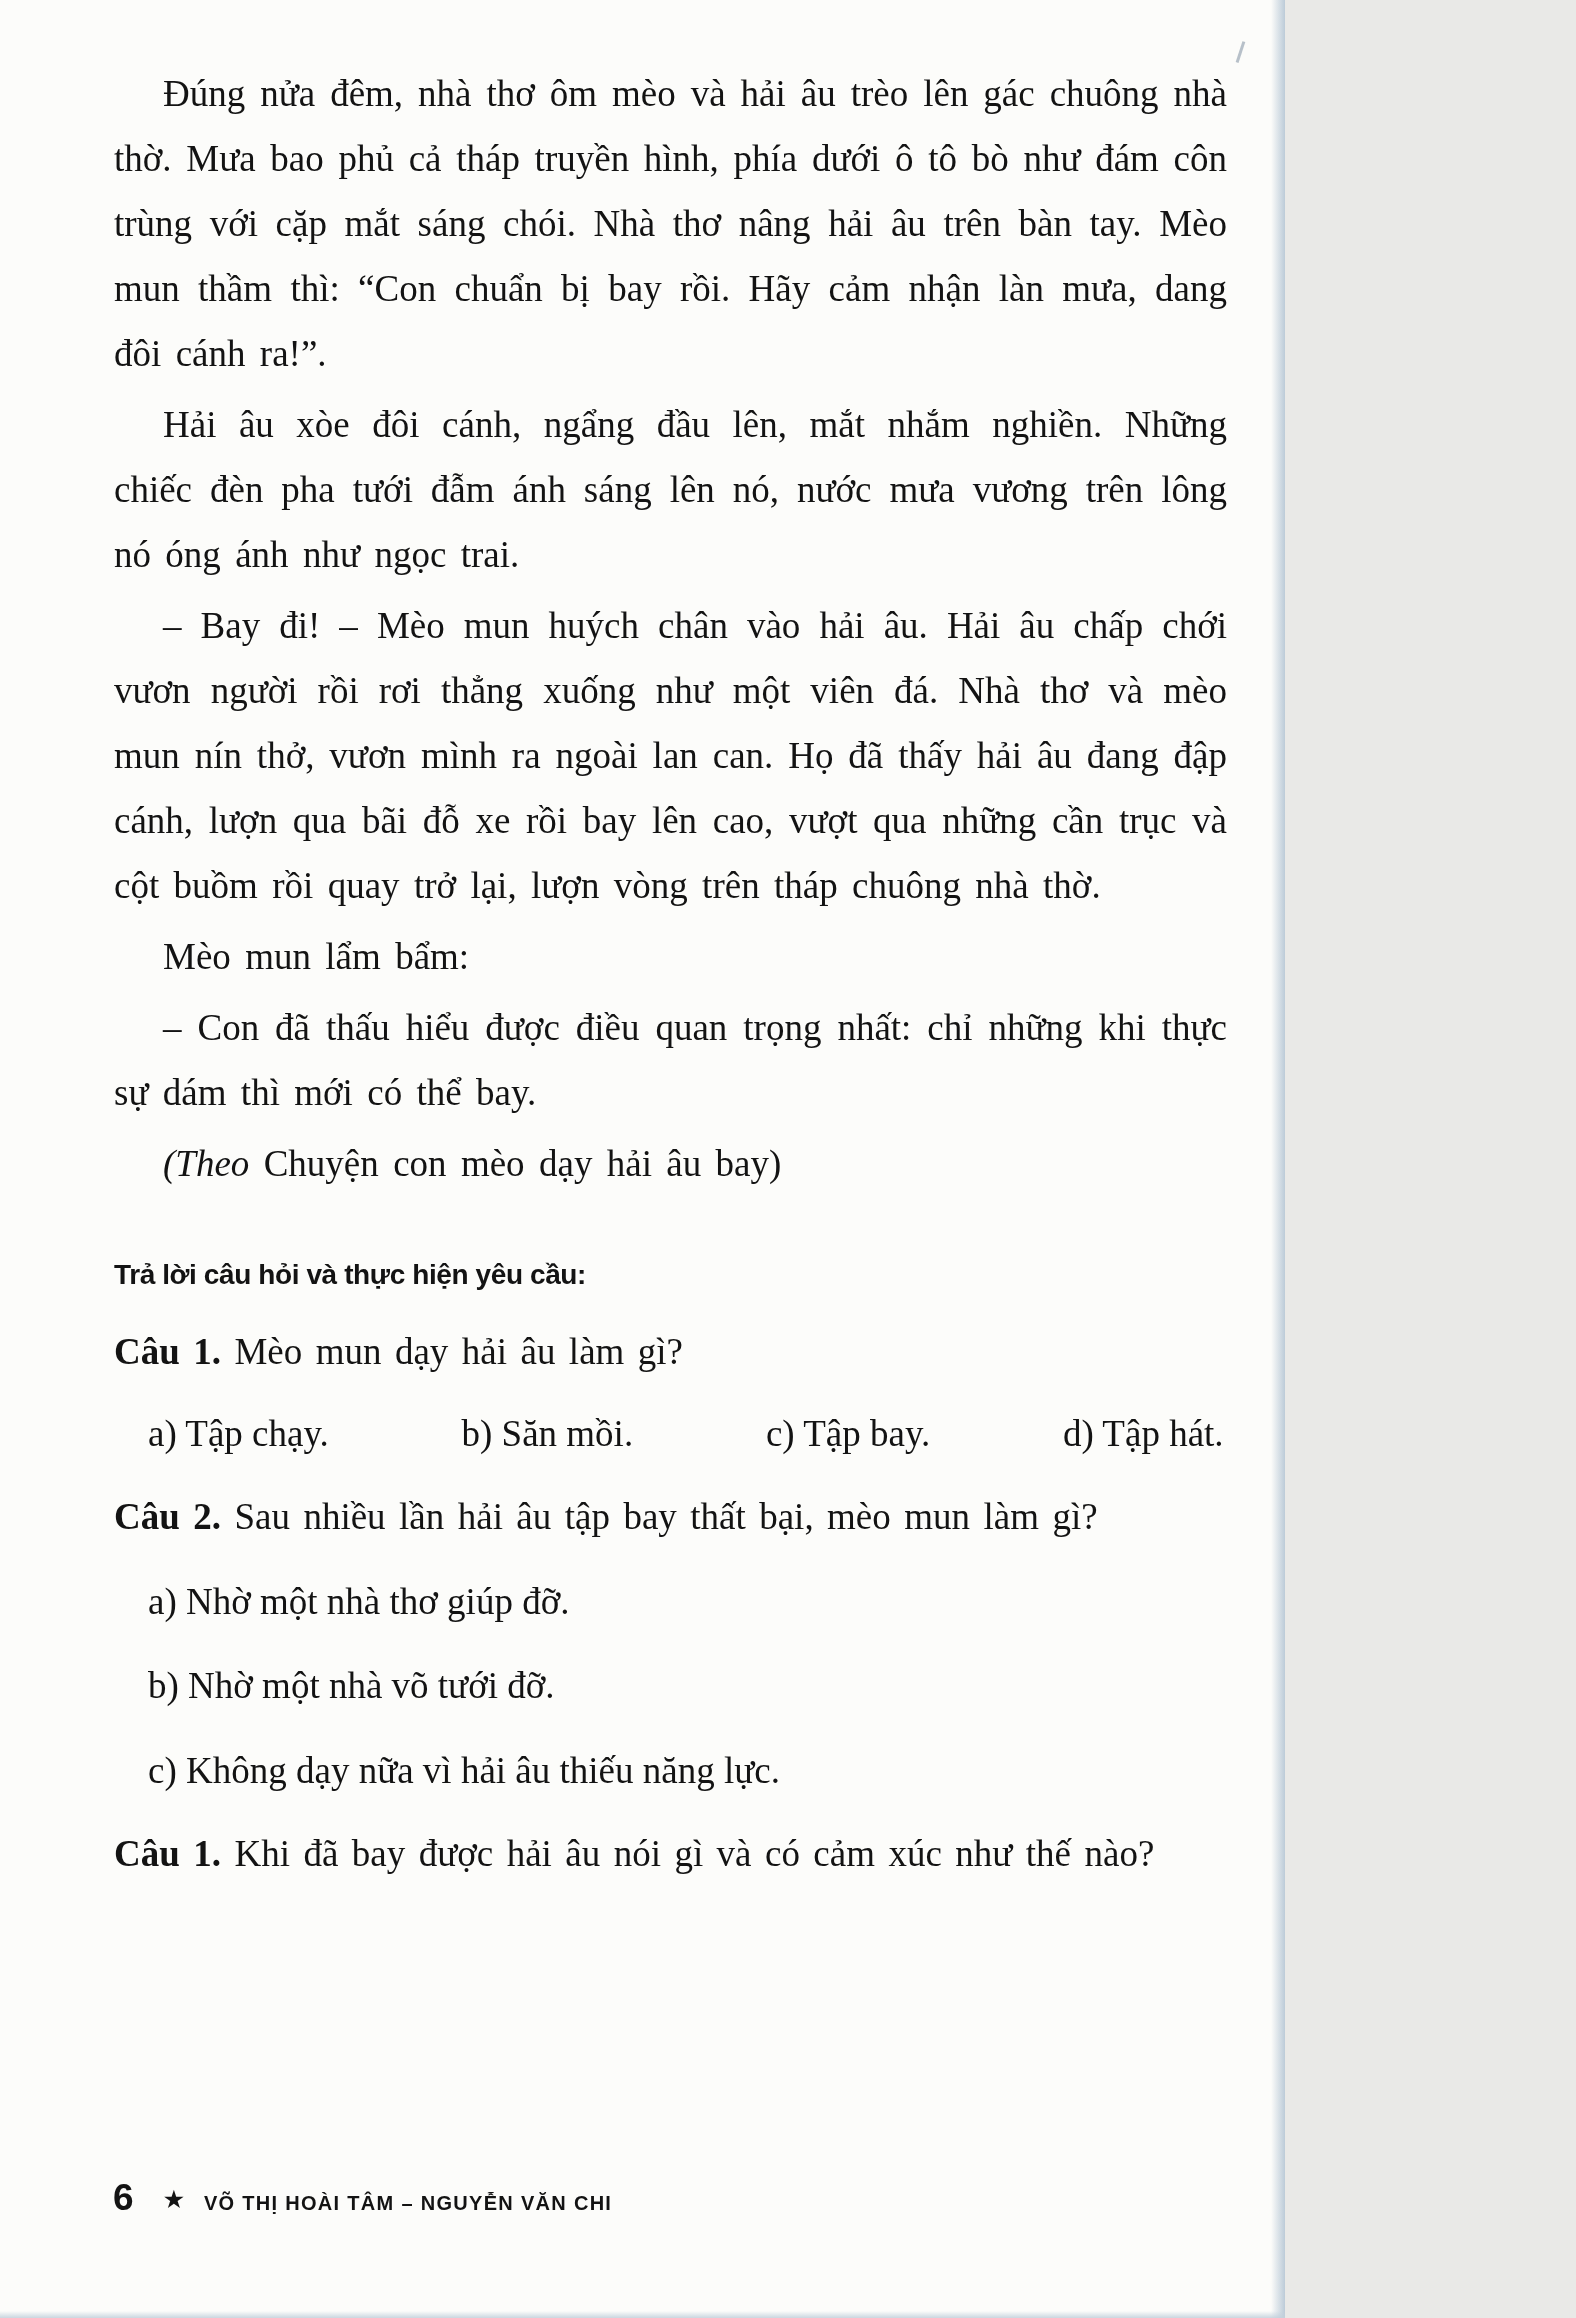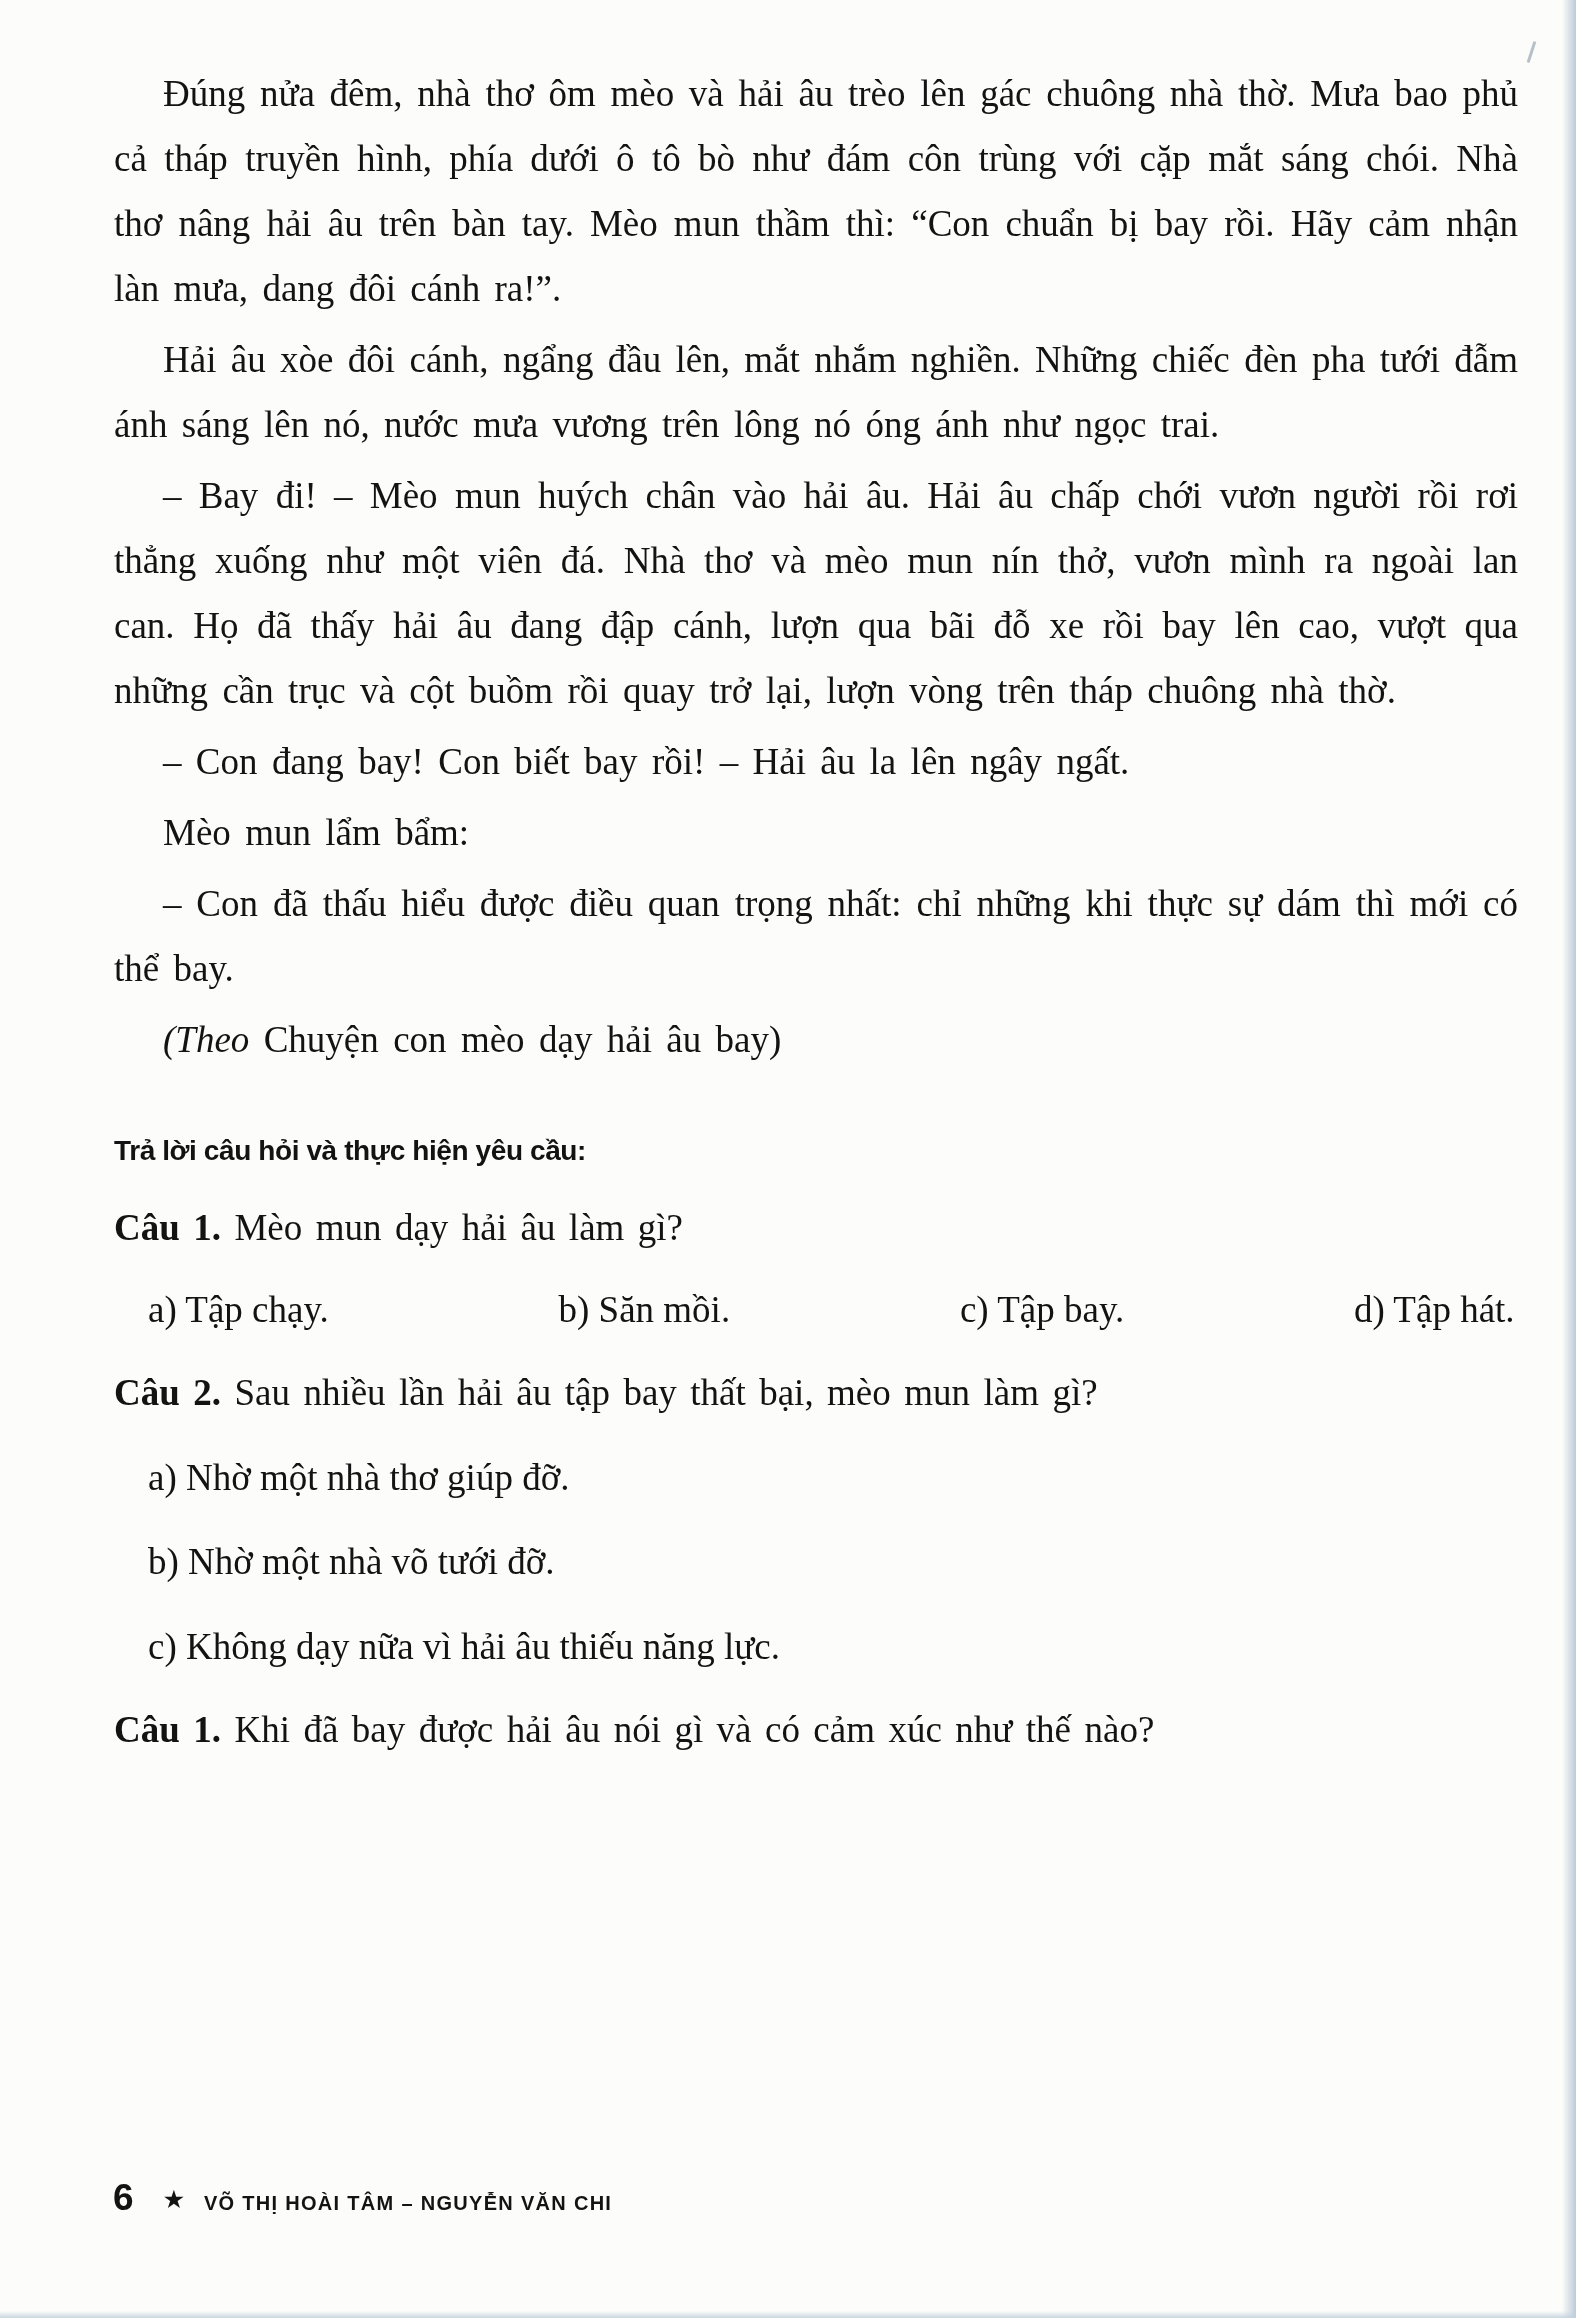--- a/index.html
+++ b/index.html
@@ -2,21 +2,21 @@
 <html style="font-size:13.6px"><head>
 <meta charset="utf-8">
 <style>
   html, body {
     margin: 0;
     padding: 0;
     background: #e9e9e7;
   }
   .page {
     position: relative;
-    width: 1576px;
+    width: 1285px;
     height: 2319px;
     background: #fcfcfa;
     color: #131313;
     font-family: "Liberation Serif", "DejaVu Serif", serif;
     overflow: hidden;
     box-sizing: border-box;
     padding: 61px 58px 0 114px;
   }
   
   .edge-right {
@@ -113,21 +113,20 @@
 </style>
 </head>
 <body>
 
 <div class="page">
 
   <div class="story">
     <p>Đúng nửa đêm, nhà thơ ôm mèo và hải âu trèo lên gác chuông nhà thờ. Mưa bao phủ cả tháp truyền hình, phía dưới ô tô bò như đám côn trùng với cặp mắt sáng chói. Nhà thơ nâng hải âu trên bàn tay. Mèo mun thầm thì: “Con chuẩn bị bay rồi. Hãy cảm nhận làn mưa, dang đôi cánh ra!”.</p>
     <p>Hải âu xòe đôi cánh, ngẩng đầu lên, mắt nhắm nghiền. Những chiếc đèn pha tưới đẫm ánh sáng lên nó, nước mưa vương trên lông nó óng ánh như ngọc trai.</p>
     <p>– Bay đi! – Mèo mun huých chân vào hải âu. Hải âu chấp chới vươn người rồi rơi thẳng xuống như một viên đá. Nhà thơ và mèo mun nín thở, vươn mình ra ngoài lan can. Họ đã thấy hải âu đang đập cánh, lượn qua bãi đỗ xe rồi bay lên cao, vượt qua những cần trục và cột buồm rồi quay trở lại, lượn vòng trên tháp chuông nhà thờ.</p>
-    <p>– Con đang bay! Con biết bay rồi! – Hải âu la lên ngây ngất.</p>
     <p>Mèo mun lẩm bẩm:</p>
     <p>– Con đã thấu hiểu được điều quan trọng nhất: chỉ những khi thực sự dám thì mới có thể bay.</p>
     <p class="attribution"><span class="it">(Theo</span><span> Chuyện con mèo dạy hải âu bay)</span></p>
   </div>
 
   <div class="exercise">
     <div class="exercise-heading">Trả lời câu hỏi và thực hiện yêu cầu:</div>
 
     <div class="q-line"><span class="q-label">Câu 1.</span><span> Mèo mun dạy hải âu làm gì?</span></div>
 

